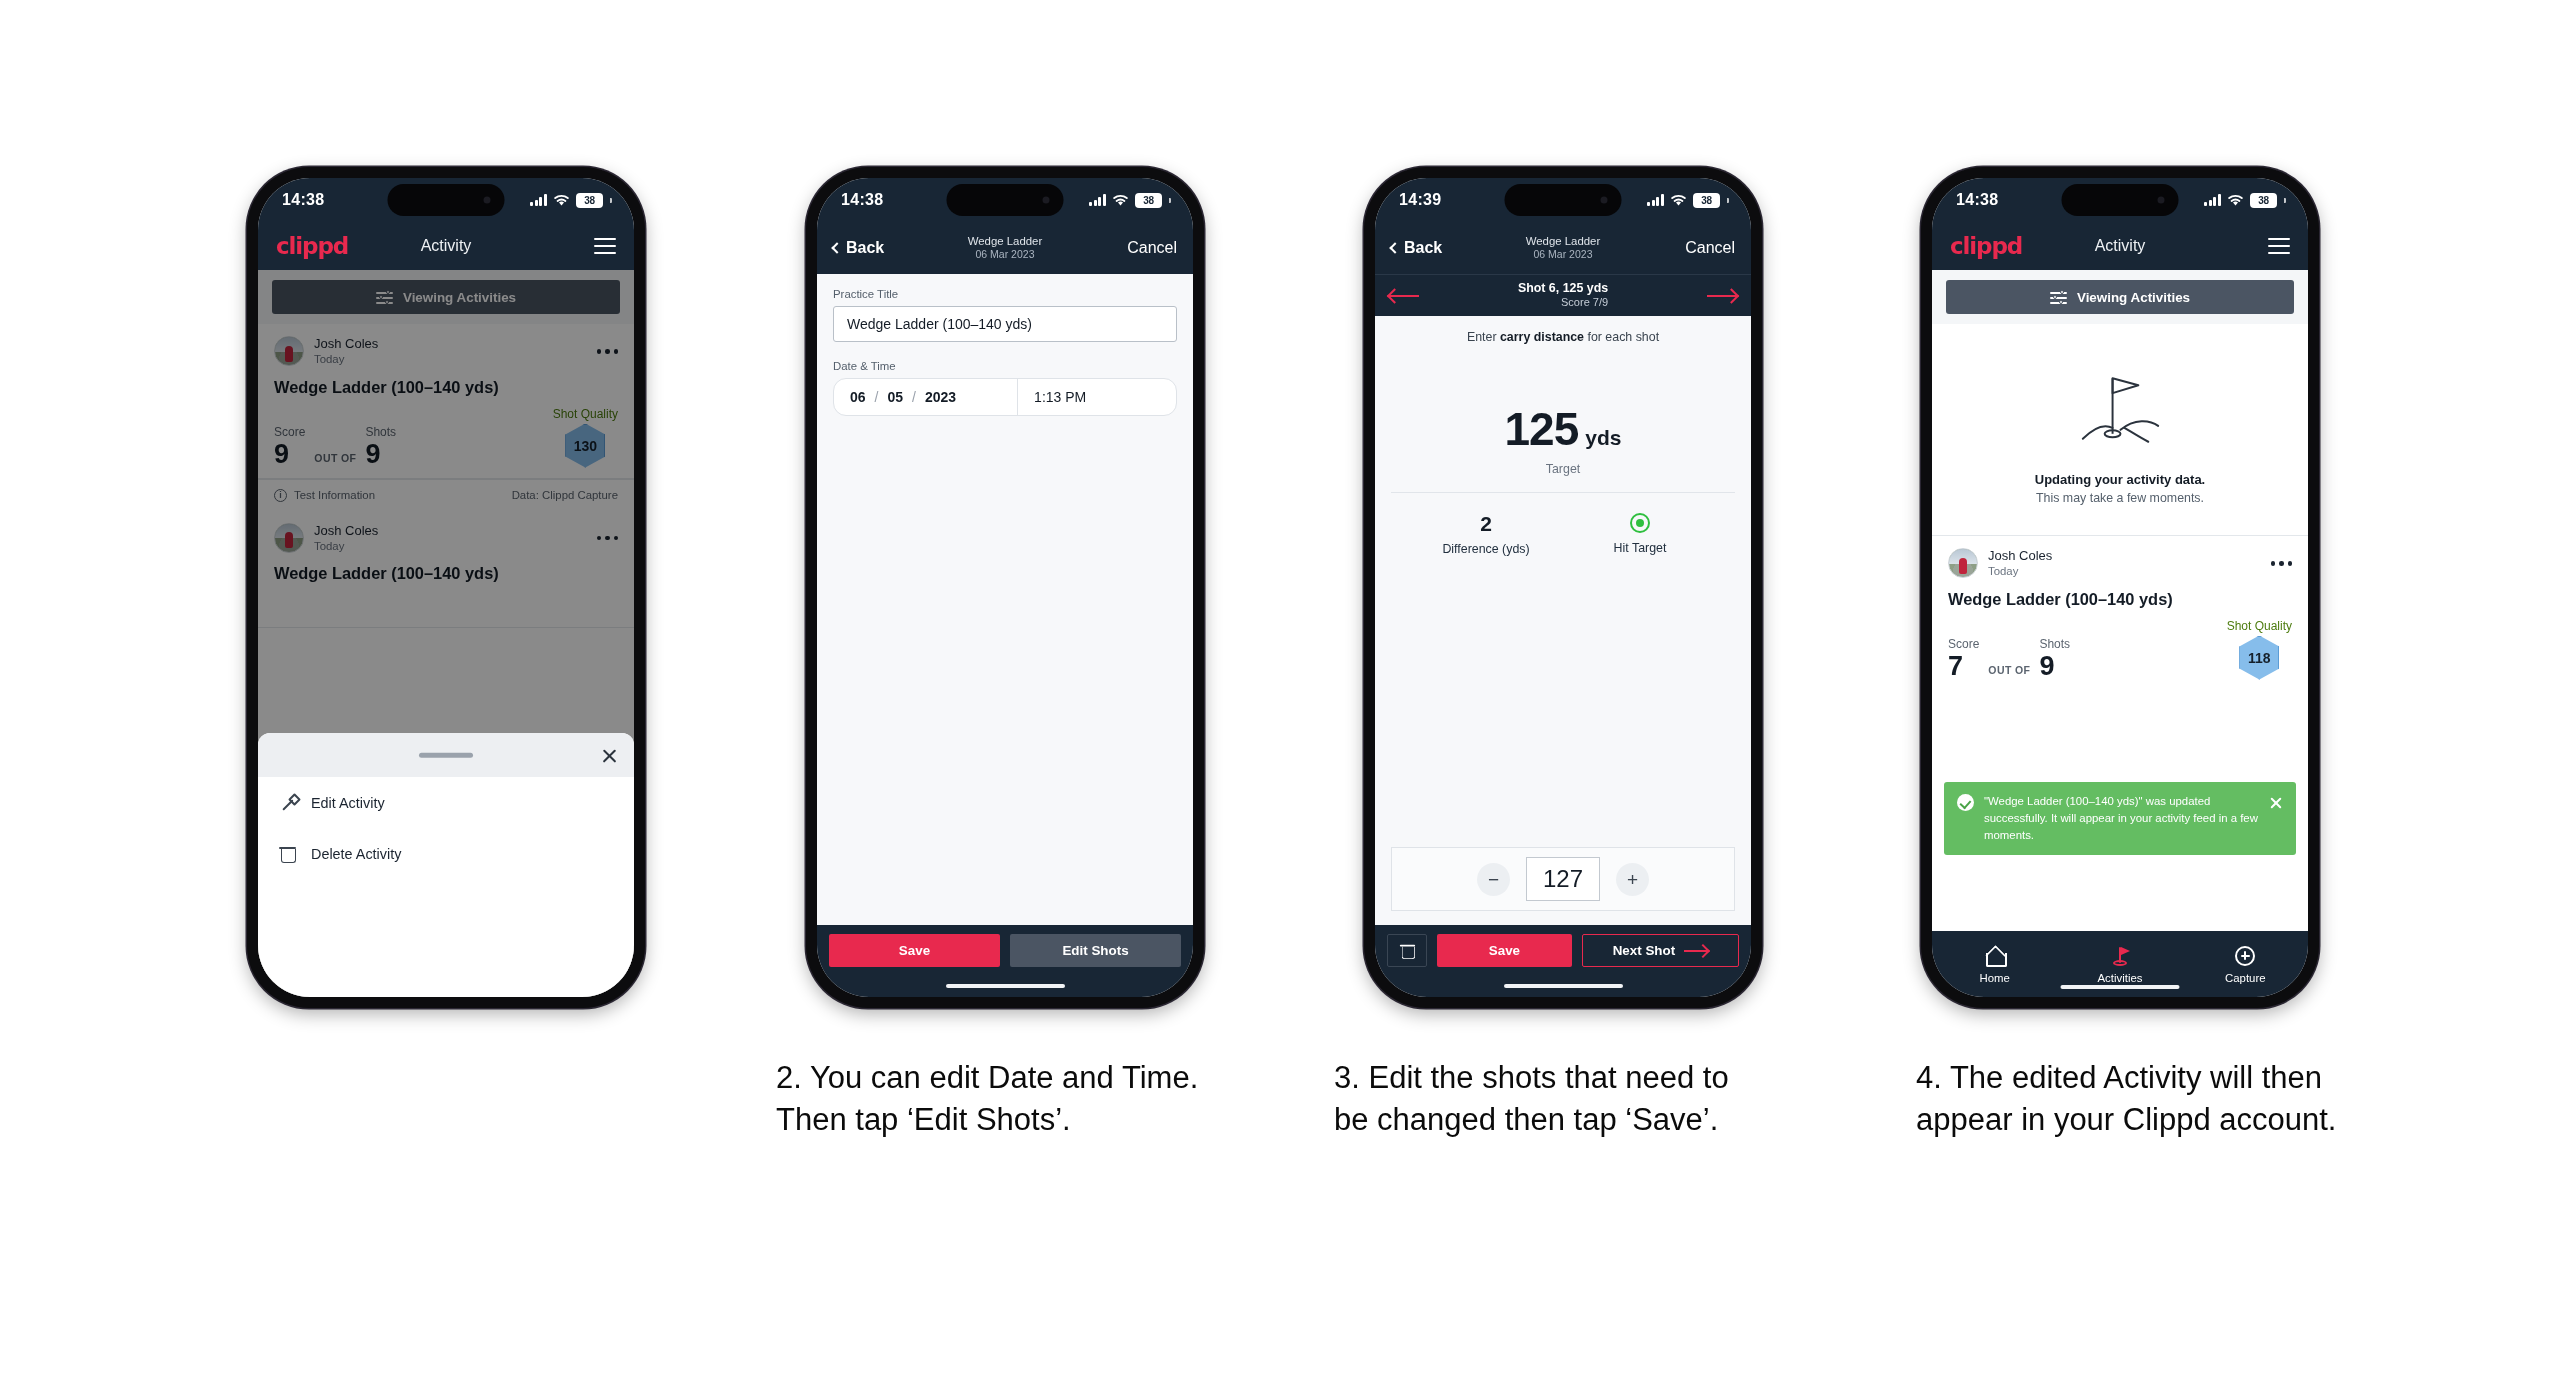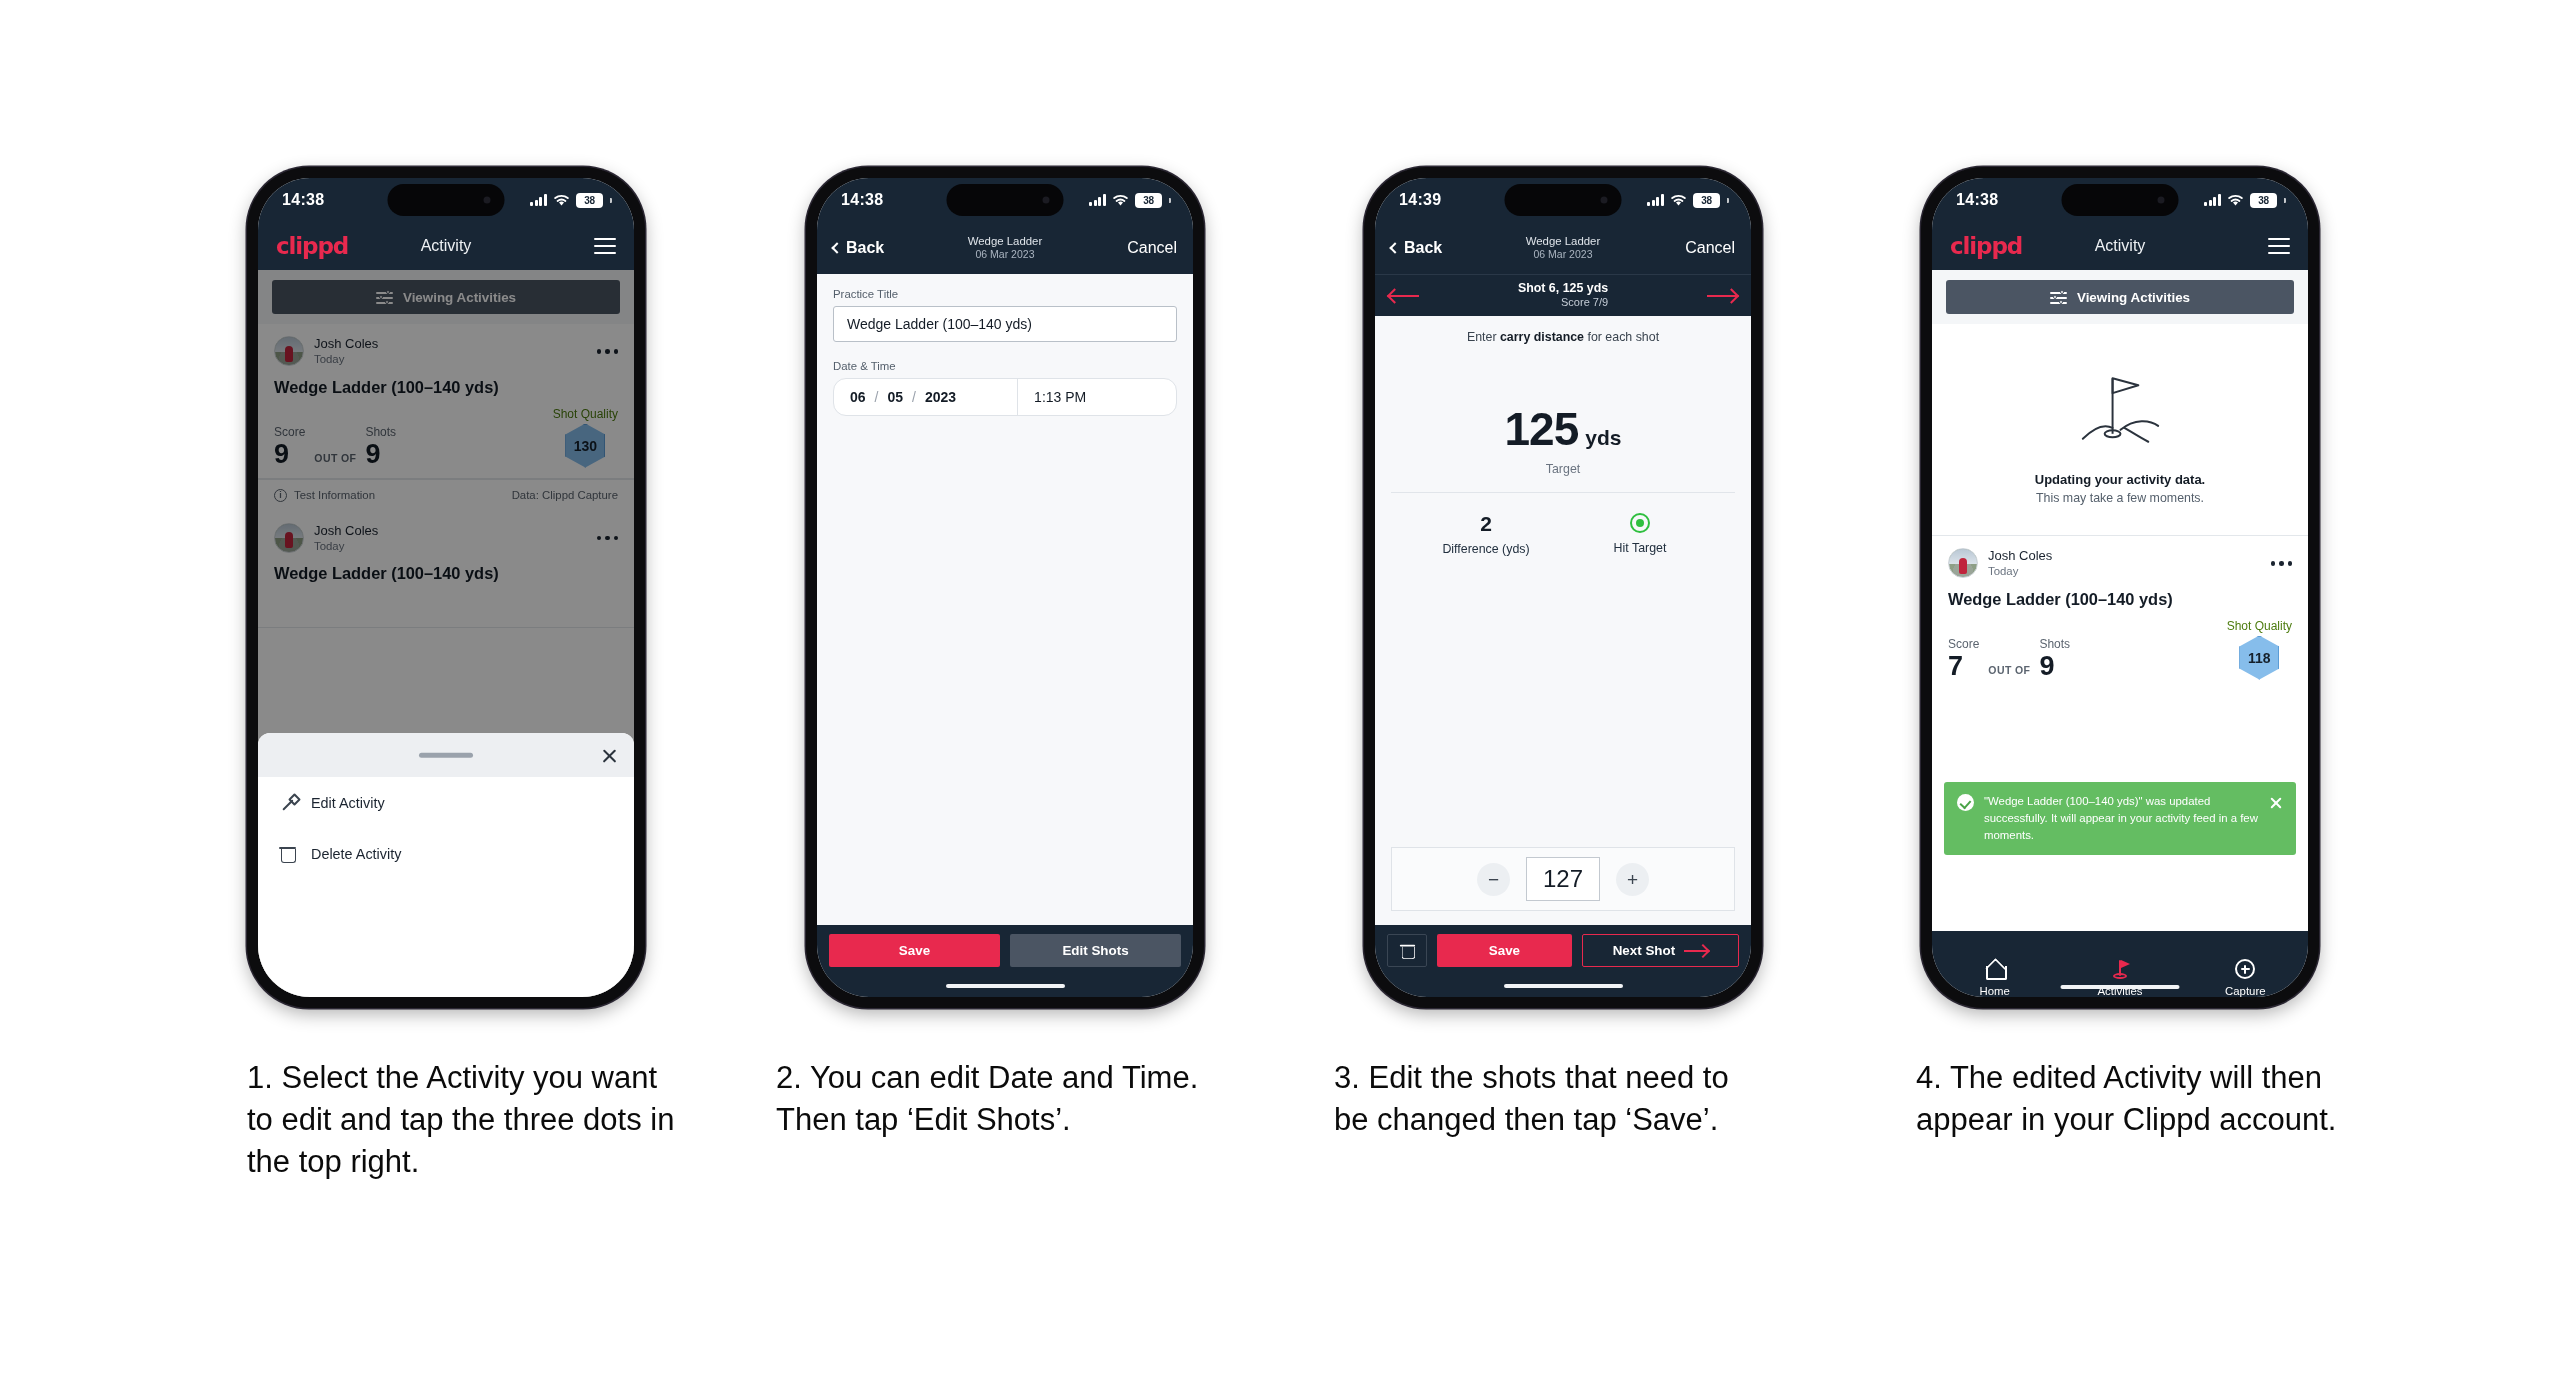--- a/index.html
+++ b/index.html
@@ -243,21 +243,21 @@
     display:flex;gap:10px;align-items:flex-start;color:#fff;
   }
   .toast-check{width:17px;height:17px;border-radius:50%;background:#fff;flex:0 0 17px;position:relative;margin-top:1px}
   .toast-check::after{content:"";position:absolute;left:5px;top:3.5px;width:4.5px;height:8px;border:solid #49a347;border-width:0 2.2px 2.2px 0;transform:rotate(42deg)}
   .toast-msg{font-size:11.4px;line-height:1.48;flex:1}
   .toast-x{width:14px;height:14px;position:relative;flex:0 0 14px;margin-top:2px}
   .toast-x::before,.toast-x::after{content:"";position:absolute;left:0;top:50%;width:100%;height:2px;background:#fff;border-radius:2px}
   .toast-x::before{transform:rotate(45deg)}.toast-x::after{transform:rotate(-45deg)}
 
   
-  .tabbar{flex:0 0 66px;background:#182635;display:flex;align-items:flex-end;}
+  .tabbar{flex:0 0 66px;background:#182635;display:flex;align-items:center;}
   .tab{flex:1;text-align:center;color:#fff}
   .tab .lab{font-size:11.4px;margin-top:5px}
   .tab.active .lab{color:#fff}
   .ti{height:22px;display:flex;align-items:center;justify-content:center}
   .ti-home{width:19px;height:18px;position:relative}
   .ti-home::before{content:"";position:absolute;left:1px;top:6px;width:17px;height:12px;border:2px solid #fff;border-top:0;border-radius:0 0 2px 2px}
   .ti-home::after{content:"";position:absolute;left:2.5px;top:1px;width:13px;height:13px;border-top:2px solid #fff;border-right:2px solid #fff;transform:rotate(-45deg);border-radius:2px}
   .ti-flag{width:20px;height:20px;position:relative}
   .ti-flag .pole{position:absolute;left:9px;top:1px;width:2.2px;height:16px;background:#e8294e;border-radius:1px}
   .ti-flag .fl{position:absolute;left:11px;top:1px;width:0;height:0;border-left:9px solid #e8294e;border-top:4px solid transparent;border-bottom:4px solid transparent}
@@ -679,19 +679,18 @@
               <span class="ti-plus"></span>
             </div>
           <div class="lab">Capture</div>
         </div>
       </div>
       <span class="tabhome"></span>
 
     </div>
   </div>
 
-  <div class="caption" style="left:247px; top:1057px;">1. Select the Activity you want to edit and tap the three dots in the top right.</div>
   <div class="caption" style="left:776px; top:1057px;">2. You can edit Date and Time. Then tap ‘Edit Shots’.</div>
   <div class="caption" style="left:1334px; top:1057px;">3. Edit the shots that need to be changed then tap ‘Save’.</div>
   <div class="caption" style="left:1916px; top:1057px;">4. The edited Activity will then appear in your Clippd account.</div>
 
 </div>
 
 
 </body></html>

